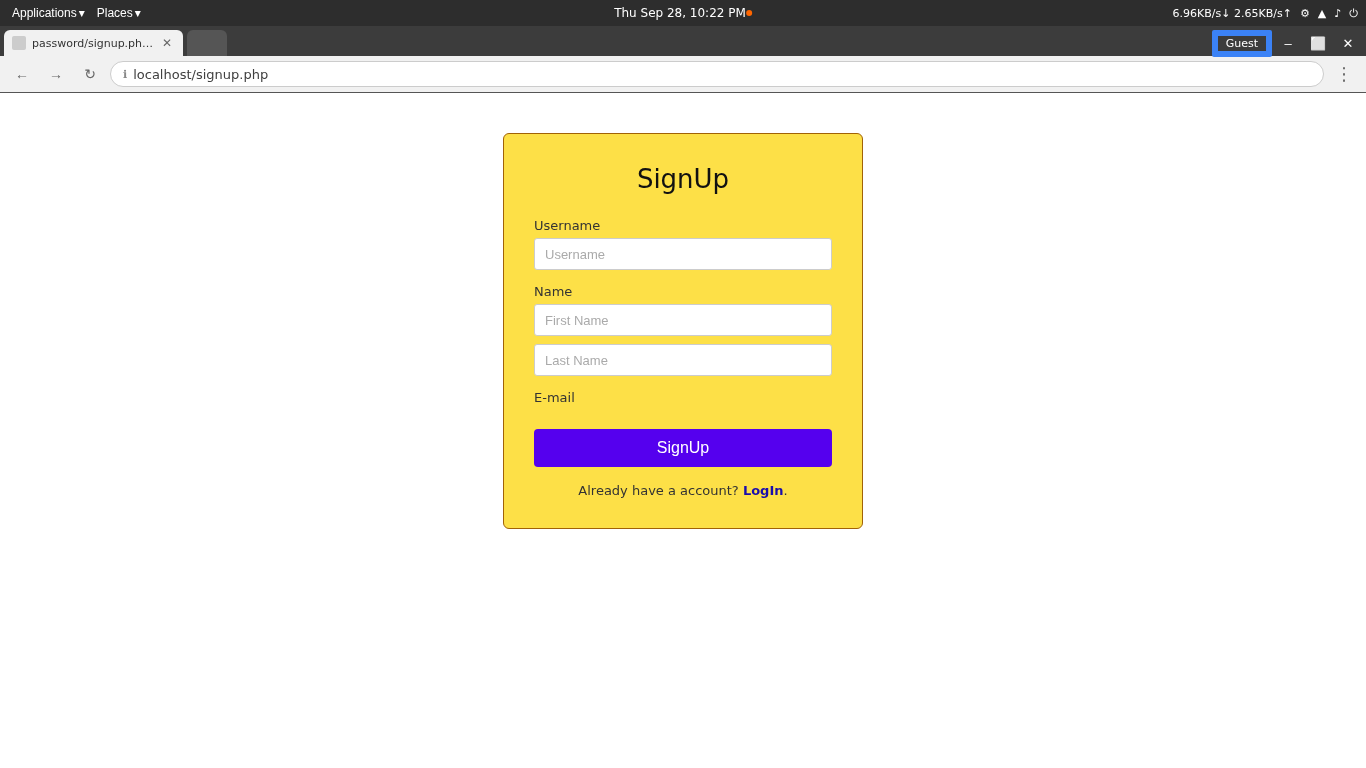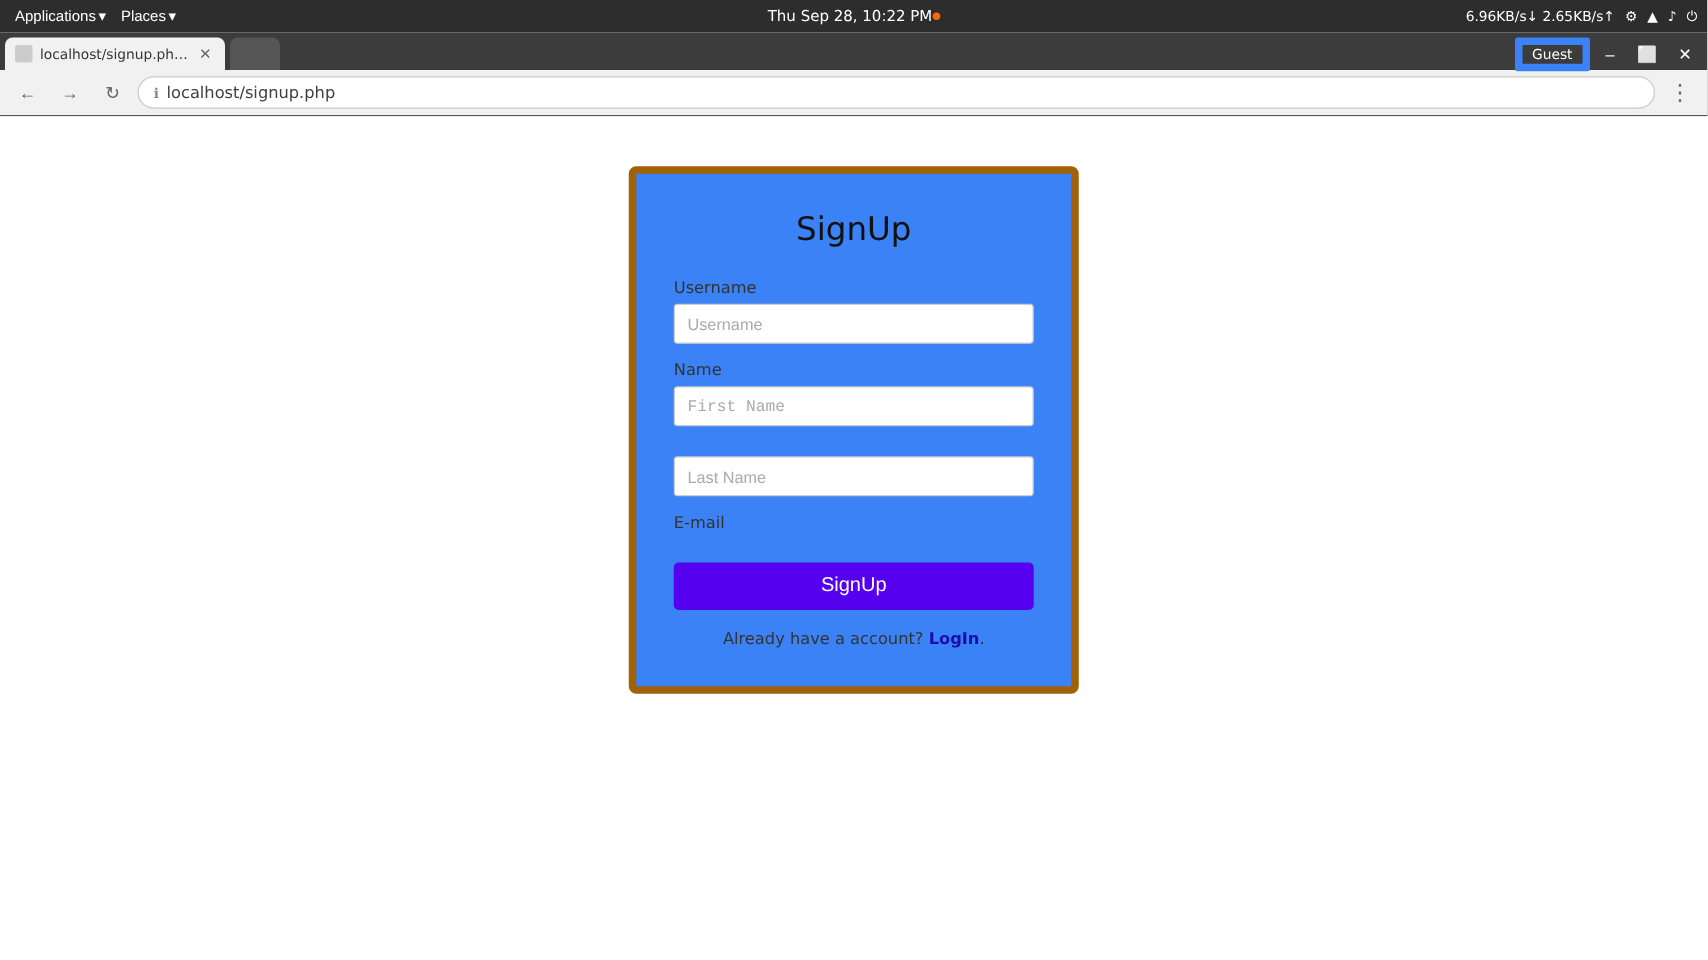--- a/index.html
+++ b/index.html
@@ -174,22 +174,22 @@
       background: #fff;
       min-height: calc(768px - 27px - 30px - 36px);
       display: flex;
       align-items: flex-start;
       justify-content: center;
       padding: 40px 0;
     }
 
     
     .signup-card {
-      background: #3b82f6;
-      border: 6px solid #a16207;
+      background: #fde047;
+      border: 1px solid #a16207;
       border-radius: 6px;
       width: 360px;
       padding: 30px 30px 30px 30px;
     }
     .signup-title {
       text-align: center;
       font-size: 26px;
       font-weight: 400;
       color: #111;
       margin-bottom: 24px;
@@ -295,21 +295,21 @@
     <span>♪</span>
     <span>⏻</span>
   </div>
 </div>
 
 <div class="browser-chrome">
 
   <div class="tab-bar">
     <div class="tab">
       <div class="tab-favicon"></div>
-      <span class="tab-title">localhost/signup.ph…</span>
+      <span class="tab-title">password/signup.ph…</span>
       <button class="tab-close">✕</button>
     </div>
     <div class="tab" style="background:#555; min-width:40px; max-width:40px;"></div>
     <div class="window-controls" style="margin-left:auto;">
       <span class="guest-badge">Guest</span>
       <button class="wc-btn">–</button>
       <button class="wc-btn">⬜</button>
       <button class="wc-btn close">✕</button>
     </div>
   </div>
@@ -336,21 +336,21 @@
 
     
     <div class="form-group">
       <label class="form-label">Username</label>
       <input class="form-input" type="text" placeholder="Username" style="">
     </div>
 
     
     <div class="form-group">
       <label class="form-label">Name</label>
-      <input class="form-input" type="text" style="margin-bottom: 18px; font-family: Liberation Mono, monospace;" placeholder="First Name">
+      <input class="form-input" type="text" style="margin-bottom: 2px;" placeholder="First Name">
       <input class="form-input" type="text" style="margin-top: 6px;" placeholder="Last Name">
     </div>
 
     
     <div class="form-group">
       <label class="form-label">E-mail</label>
     </div>
 
     
 

